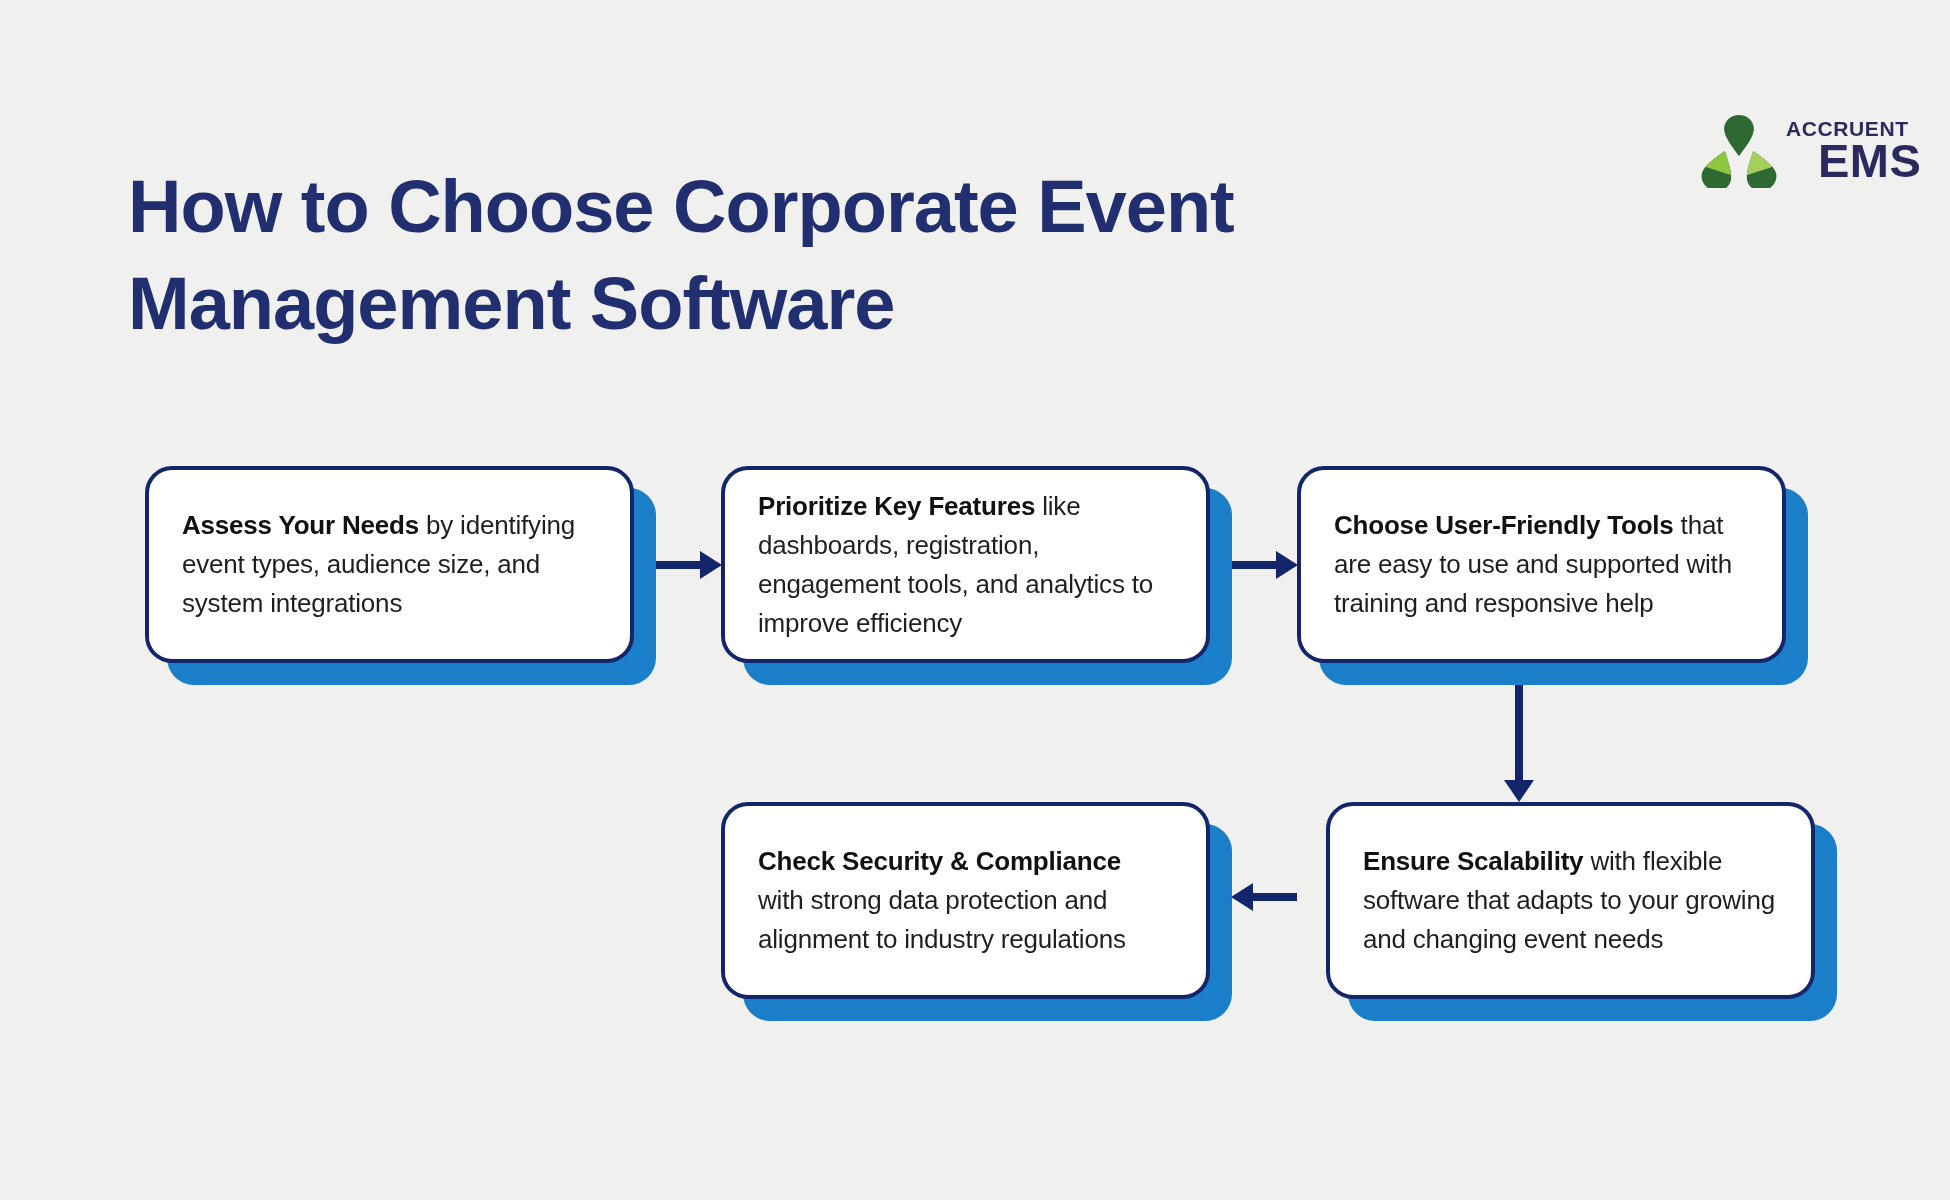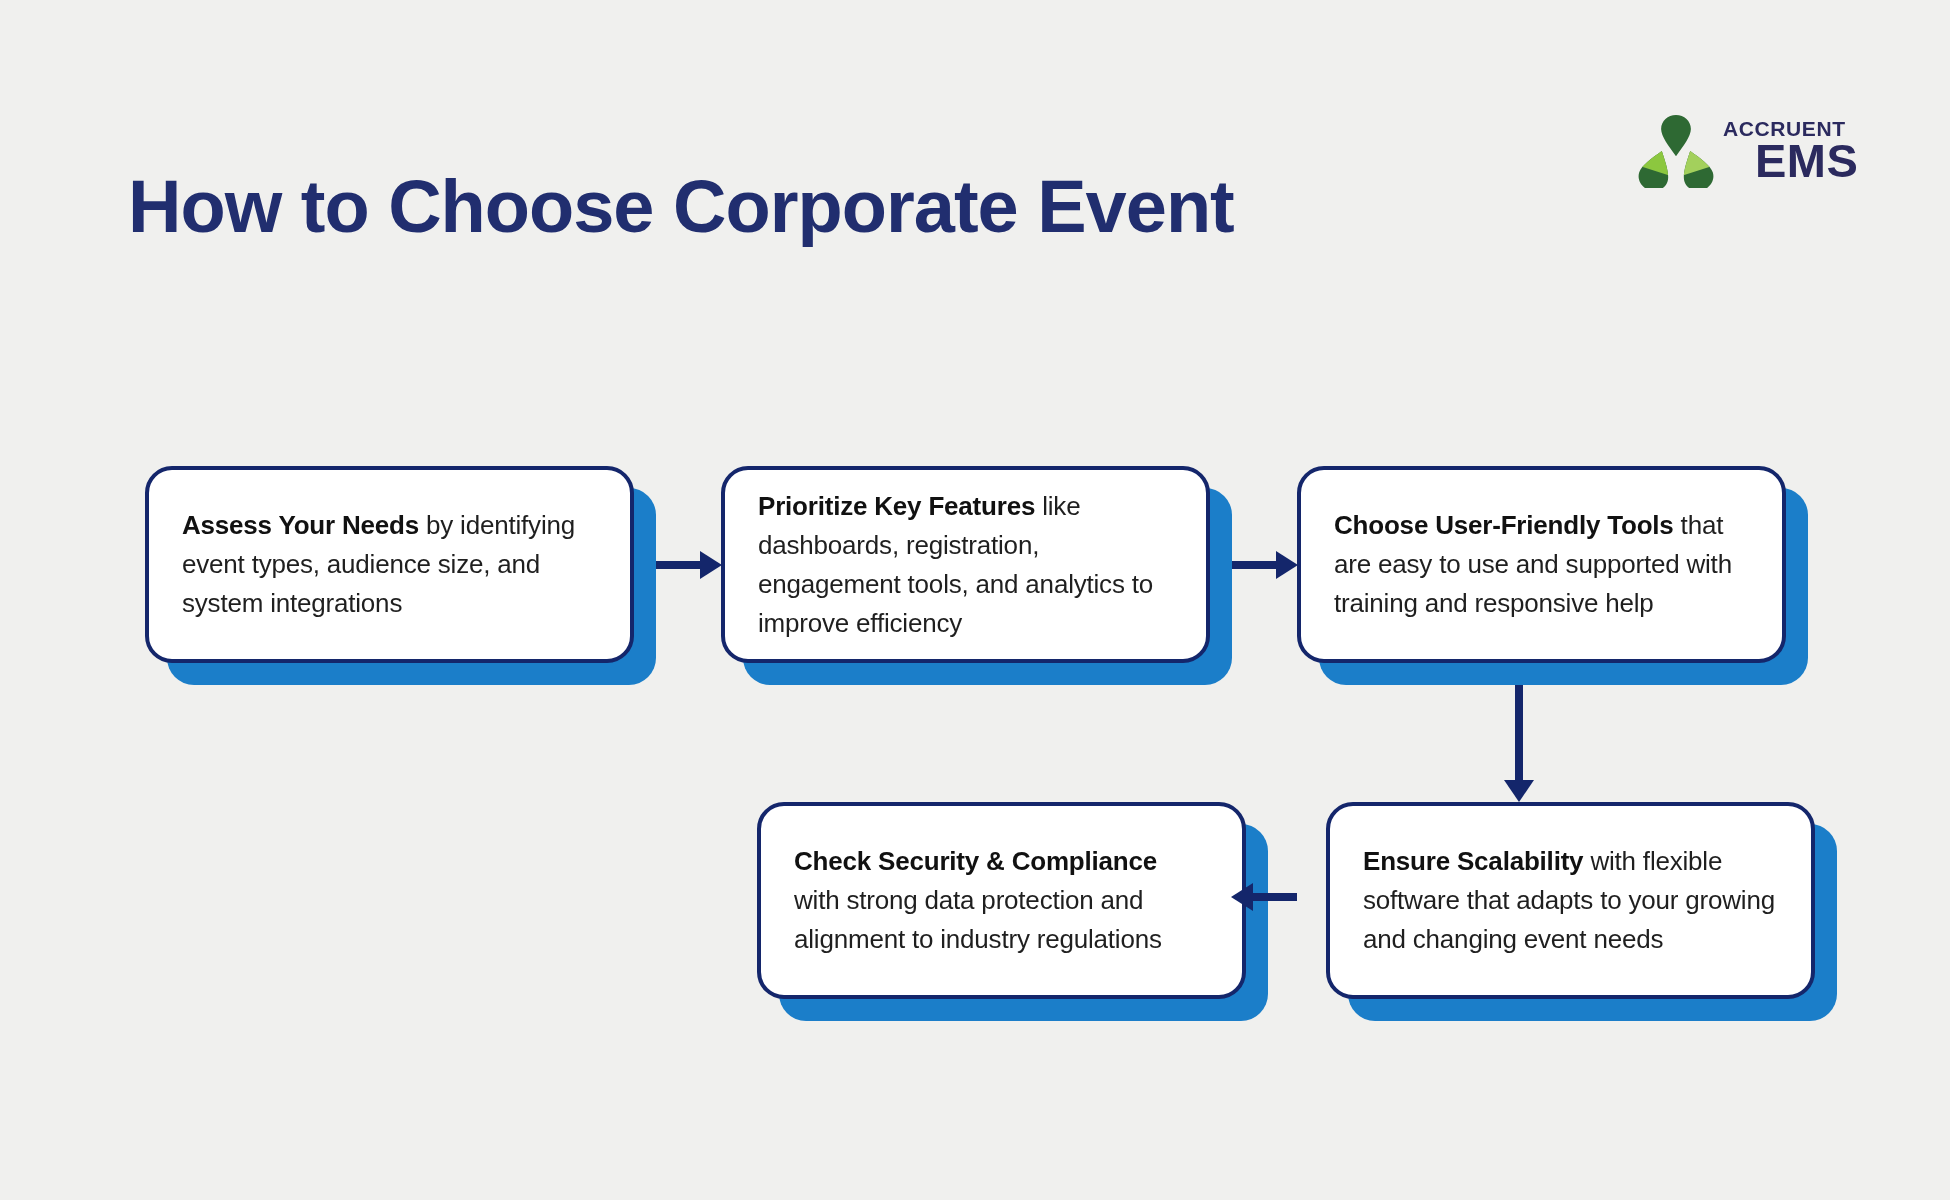--- a/index.html
+++ b/index.html
@@ -21,21 +21,21 @@
     font-size: 74px;
     line-height: 97px;
     font-weight: bold;
     letter-spacing: -1px;
     color: var(--title-color, #212e6f);
   }
 
   
   .logo {
     position: absolute;
-    left: 1638px;
+    left: 1701px;
     top: 112px;
     display: flex;
     align-items: flex-start;
   }
   .logo-mark { width: 76px; height: 76px; }
   .fill-dark { fill: var(--logo-green-dark, #2e6933); }
   .fill-light-left { fill: var(--logo-green-light-left, #8cc73f); }
   .fill-light-right { fill: var(--logo-green-light-right, #a3d05c); }
   .logo-text { margin-left: 9px; padding-top: 6px; color: var(--logo-text-color, #2b2a5e); }
   .logo-brand { font-size: 21px; font-weight: bold; letter-spacing: 0.6px; line-height: 22px; }
@@ -61,21 +61,21 @@
     line-height: 39px;
     letter-spacing: -0.2px;
     color: var(--text-color, #1f1f1f);
   }
   .card-text strong { font-weight: bold; color: #111; }
 
   .card-1 { left: 145px;  top: 466px; }
   .card-2 { left: 721px;  top: 466px; }
   .card-3 { left: 1297px; top: 466px; }
   .card-4 { left: 1326px; top: 802px; } 
-  .card-5 { left: 757px;  top: 802px; } 
+  .card-5 { left: 721px;  top: 802px; } 
 
   
   .arrow { position: absolute; }
   .arrow .stem { position: absolute; background: var(--navy, #14266b); }
   .arrow .head { position: absolute; width: 0; height: 0; }
 
   .arrow-right { width: 66px; height: 28px; }
   .arrow-right .stem { left: 0; top: 10px; width: 45px; height: 8px; }
   .arrow-right .head {
     left: 44px; top: 0;
@@ -104,20 +104,21 @@
     border-right: 22px solid var(--navy, #14266b);
   }
 </style>
 </head>
 <body>
 
 <div class="canvas">
 
   <h1 class="title">
     <div>How to Choose Corporate Event</div>
+    <div>Management Software</div>
   </h1>
 
   <div class="logo">
     <svg class="logo-mark" viewBox="0 0 74 74" aria-hidden="true">
       <defs>
         <path id="drop" d="M0 20 C -7 10.5 -14.5 0.5 -14.5 -6.5 C -14.5 -14 -8 -20 0 -20 C 8 -20 14.5 -14 14.5 -6.5 C 14.5 0.5 7 10.5 0 20 Z"></path>
         <clipPath id="tip-half">
             <rect x="-16" y="-0.5" width="32" height="22"></rect>
           </clipPath>
       </defs>

